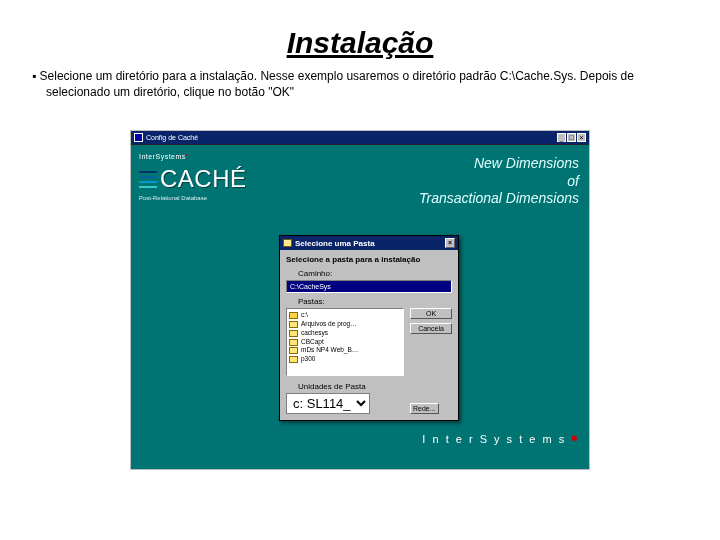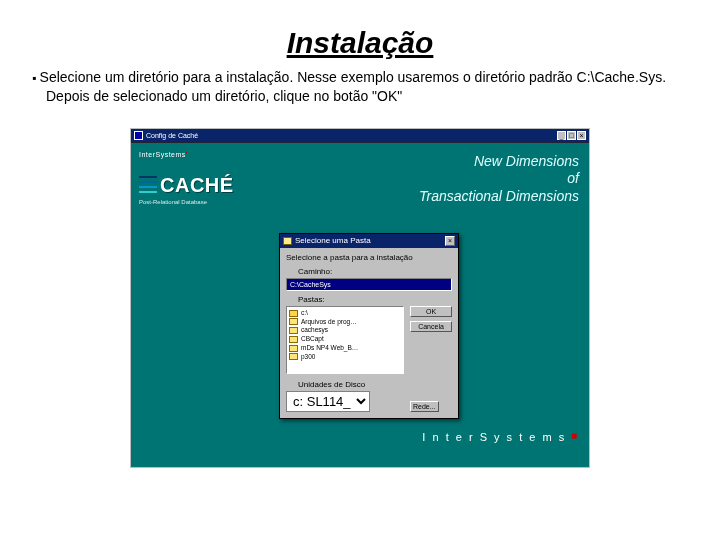--- a/index.html
+++ b/index.html
@@ -15,23 +15,23 @@
   .slide { padding: 20px 18px 10px 18px; }
   .title {
     text-align: center;
     font-size: 30px;
     font-style: italic;
     text-decoration: underline;
     margin: 6px 0 8px 0;
     font-weight: bold;
   }
   .bullet {
-    font-size: 14px;
+    font-size: 12px;
     line-height: 1.35;
-    margin: 4px 6px 20px 6px;
+    margin: 4px 6px 28px 6px;
     text-indent: -14px;
     padding-left: 22px;
   }
   .bullet::before { content: "\25AA  "; font-size: 12px; }
   .screenshot-wrap { text-align: center; }
   .screenshot {
     display: inline-block;
     width: 458px;
     height: 338px;
     background: #007373;
@@ -59,23 +59,23 @@
     display: inline-flex; align-items: center; justify-content: center;
     color: #000; font-size: 7px; line-height: 7px;
   }
   .logo {
     position: absolute; left: 8px; top: 22px; width: 120px;
     color: #fff; font-size: 6px;
   }
   .logo .brandline { font-size: 7px; letter-spacing: 0.5px; }
   .logo .brandline b { color: #b00; }
   .logo .cache {
-    font-size: 20px; font-weight: bold; letter-spacing: 0.5px;
+    font-size: 24px; font-weight: normal; letter-spacing: 0.5px;
     text-shadow: 1px 1px 0 #004040;
-    margin-top: 16px;
+    margin-top: 5px;
   }
   .logo .cache .bars {
     display: inline-block; width: 18px; height: 18px; margin-right: 3px;
     background:
       linear-gradient(#036,#036) 0 0/18px 2px no-repeat,
       linear-gradient(#069,#069) 0 5px/18px 2px no-repeat,
       linear-gradient(#09c,#09c) 0 10px/18px 2px no-repeat,
       linear-gradient(#3cc,#3cc) 0 15px/18px 2px no-repeat;
     vertical-align: -2px;
   }
@@ -96,32 +96,32 @@
     left: 148px; top: 104px;
     width: 180px;
     background: #c0c0c0;
     border: 1px solid #000;
     box-shadow: 2px 2px 4px rgba(0,0,0,.5);
     font-size: 8px;
     color: #000;
   }
   .dialog .dtitle {
     background: #0a246a; color: #fff; padding: 2px 3px;
-    display: flex; align-items: center; gap: 3px;
+    display: flex; align-items: center; gap: 3px; font-weight: bold;
   }
   .dialog .dtitle .tfolder {
     width: 9px; height: 8px; background: #ffeb8a; border: 1px solid #7a5c00;
   }
   .dialog .dtitle .x {
     margin-left: auto; width: 10px; height: 10px; background: #c0c0c0;
     border: 1px solid #fff; border-right-color: #666; border-bottom-color: #666;
     color: #000; font-size: 7px; text-align: center; line-height: 8px;
   }
   .dialog .body { padding: 5px 6px 6px 6px; }
-  .dialog .instr { margin-bottom: 5px; }
+  .dialog .instr { margin-bottom: 5px; font-weight: bold; }
   .dialog .label { margin: 4px 0 2px 12px; }
   .dialog .pathbox {
     background: #fff; border: 1px solid #808080; border-right-color:#fff; border-bottom-color:#fff;
     padding: 2px 3px; color: #003; font-size: 7px;
     background: linear-gradient(#000080,#000080);
     color: #fff;
   }
   .dialog .row { display: flex; gap: 6px; }
   .dialog .listbox {
     flex: 1;
@@ -232,21 +232,21 @@
                 </div>
             </div>
             <div class="btncol">
               <button>OK</button>
               <button>Cancela</button>
             </div>
           </div>
 
           <div class="drivesrow">
             <div style="flex:1">
-              <div class="label" style="margin-top:0">Unidades de Disco</div>
+              <div class="label" style="margin-top:0">Unidades de Pasta</div>
               <select>
                 <option>c:  SL114_</option>
               </select>
             </div>
             <div style="width:42px; align-self:flex-end">
               <button>Rede...</button>
             </div>
           </div>
         </div>
       </div>

